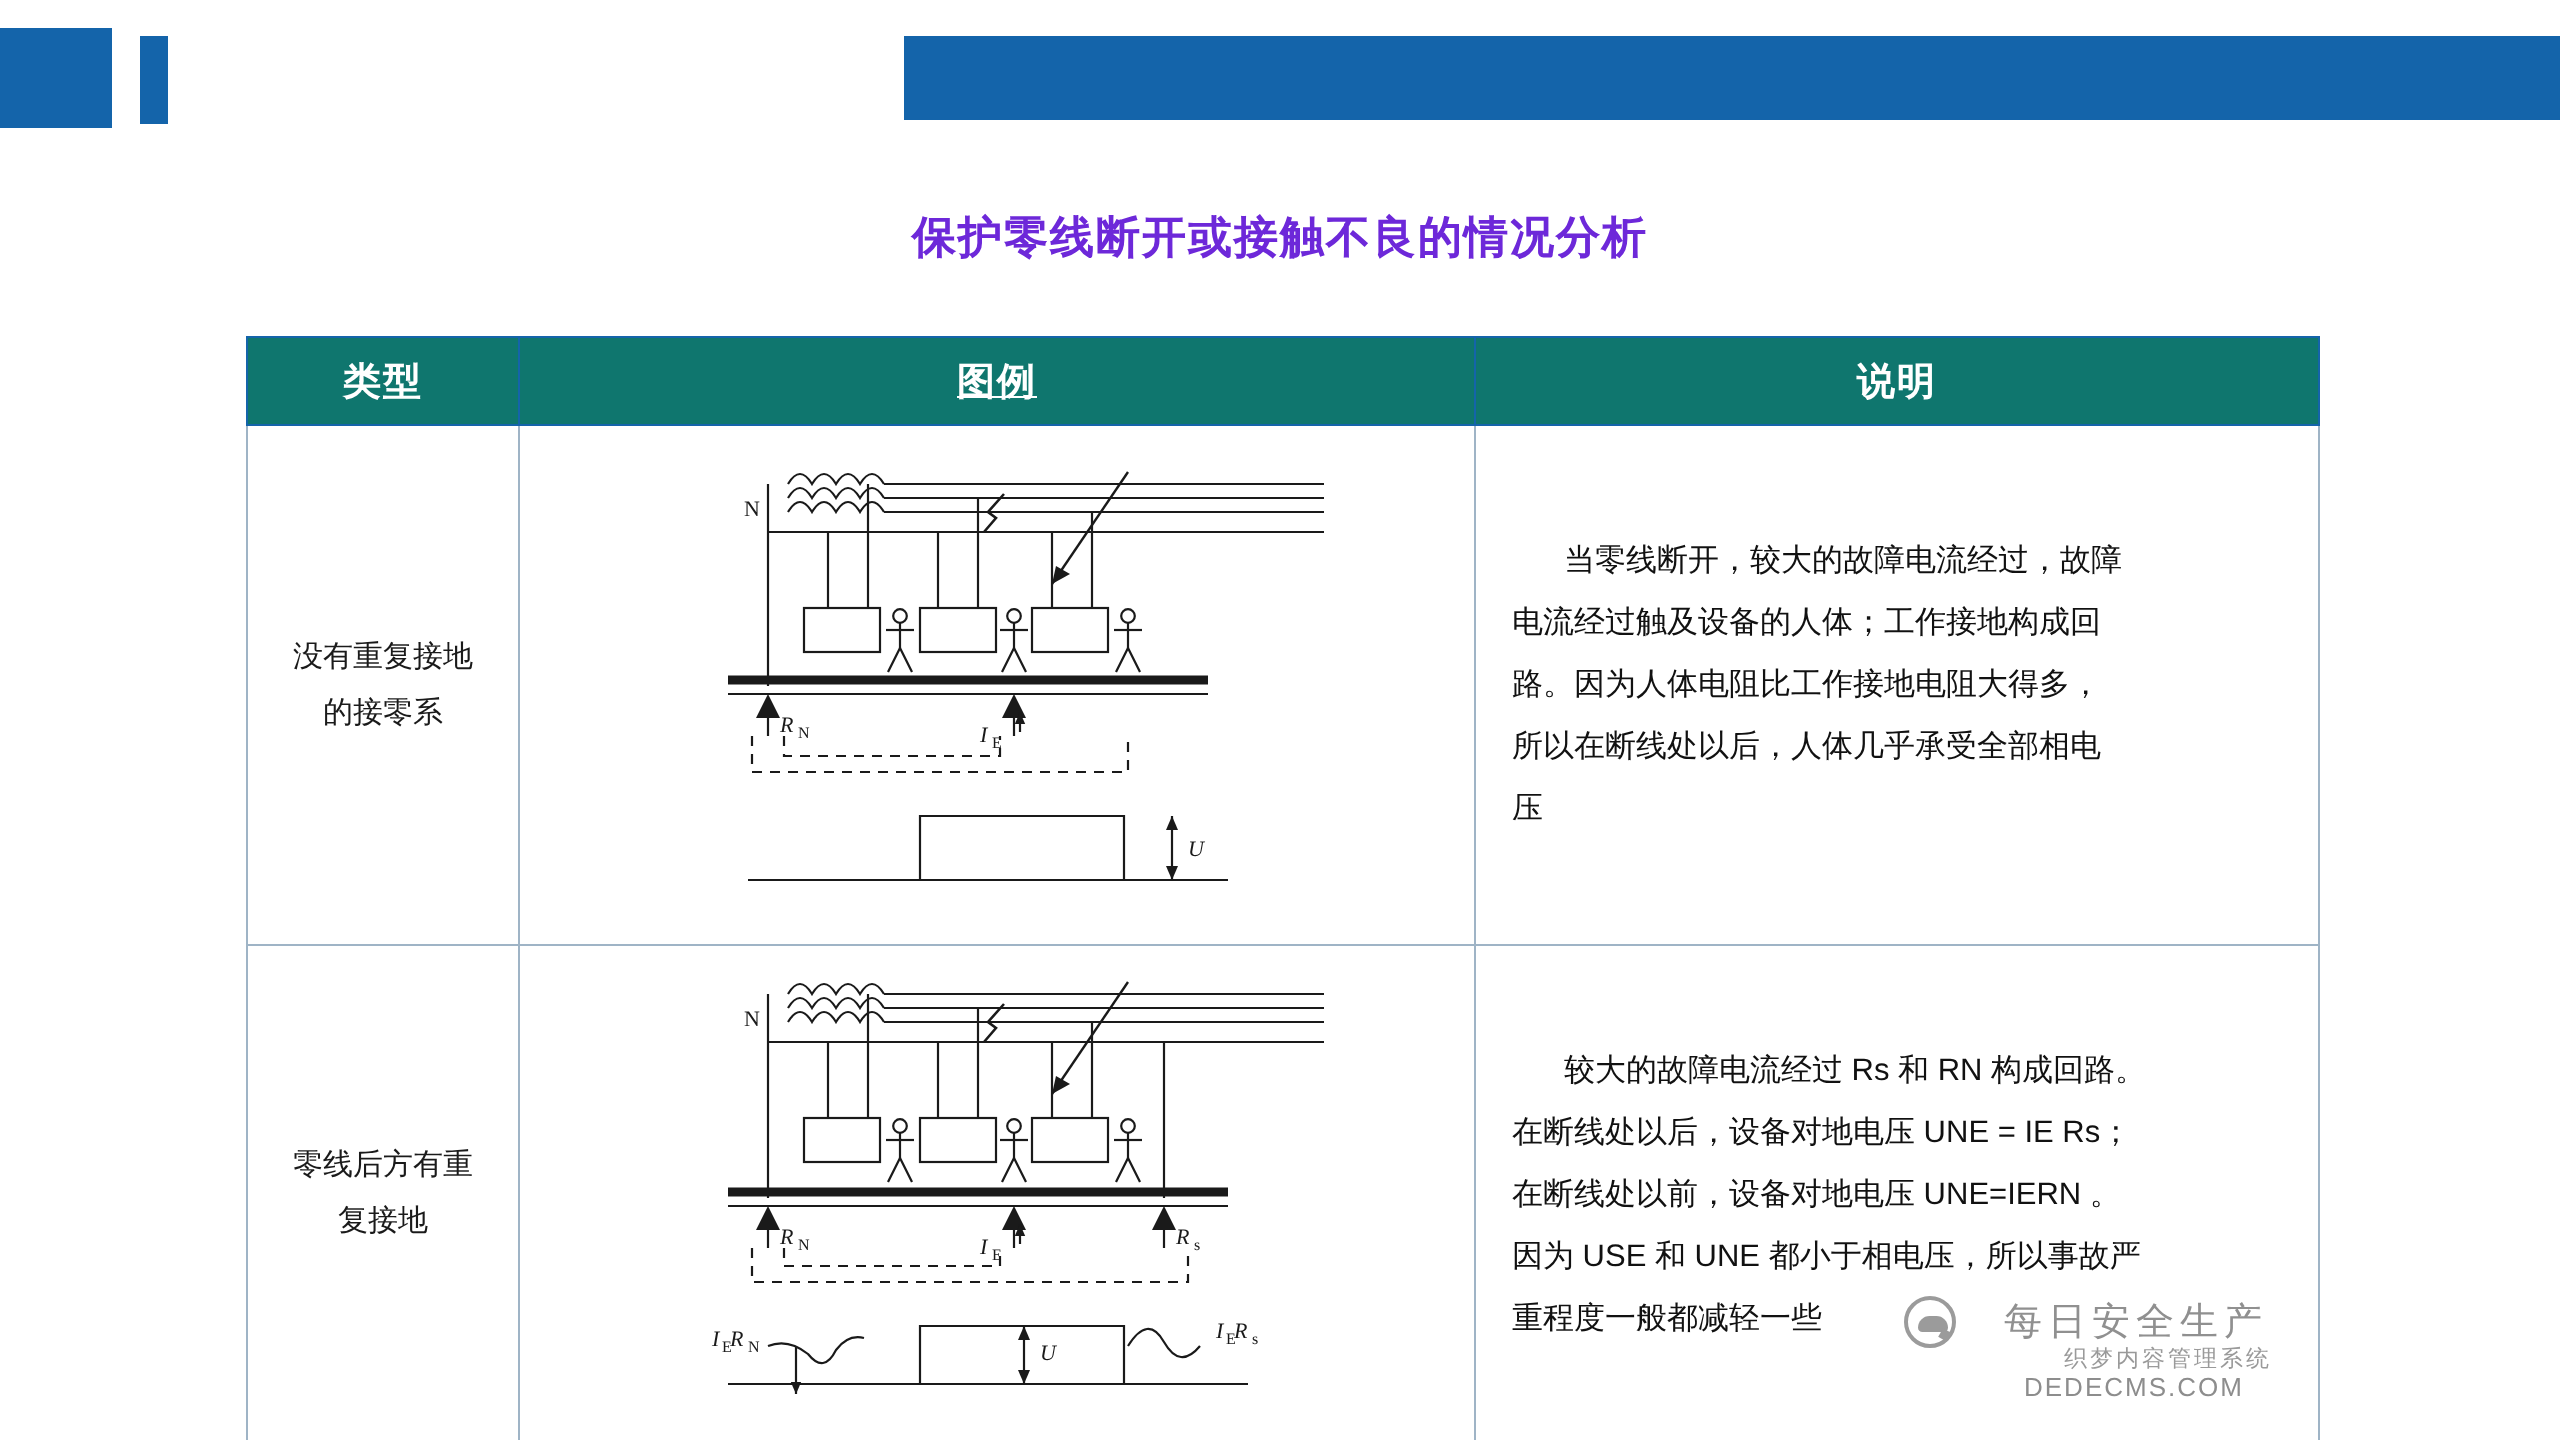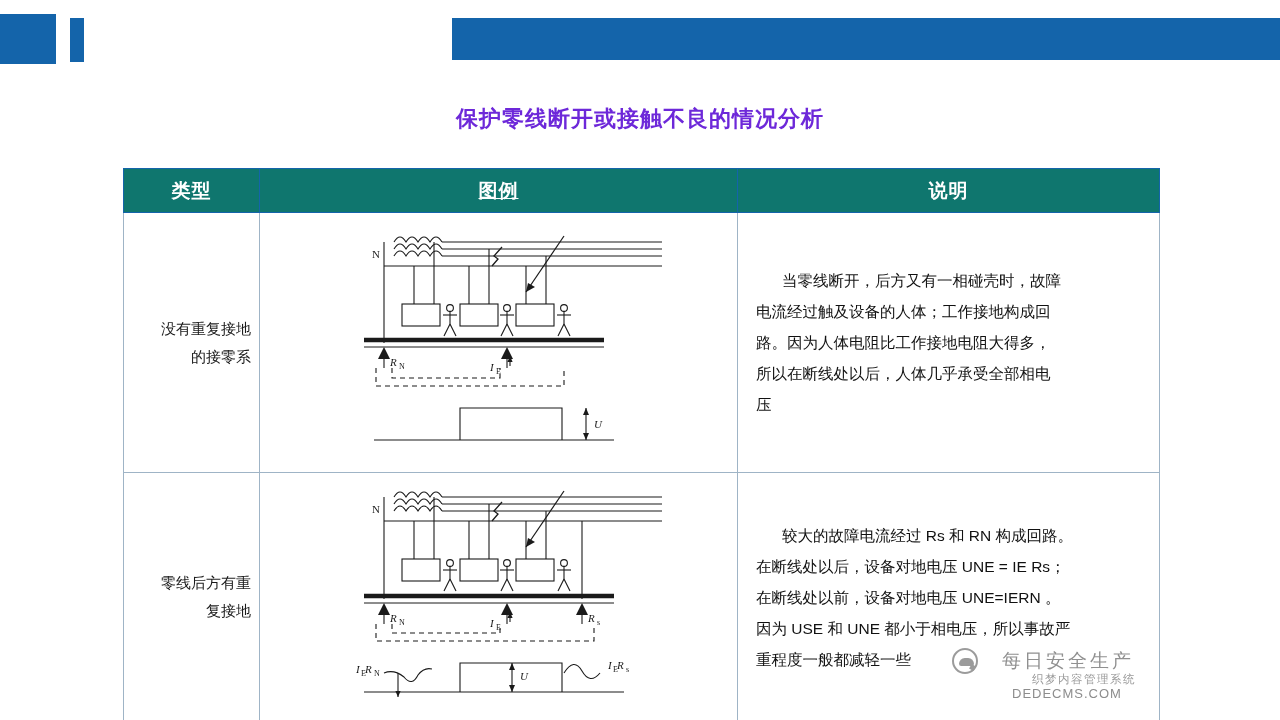--- a/index.html
+++ b/index.html
@@ -83,21 +83,21 @@
     height: 44px;
     text-align: center;
     border-color: #1464aa;
     letter-spacing: 1px;
   }
   .col-type { width: 136px; }
   .col-fig  { width: 478px; text-decoration: underline; }
   .col-desc { width: 422px; }
 
   .cell-type {
-    text-align: right;
+    text-align: center;
     font-size: 15px;
     color: #1a1a1a;
     line-height: 28px;
     padding: 6px 8px;
   }
   .cell-fig {
     padding: 4px 2px;
     text-align: center;
   }
   .cell-desc {
@@ -274,21 +274,21 @@
               <text x="108" y="40">N</text>
               <text x="126" y="148" font-style="italic">R</text>
               <text x="135" y="151" font-size="8">N</text>
               <text x="226" y="153" font-style="italic">I</text>
               <text x="232" y="156" font-size="8">E</text>
               <text x="330" y="210" font-style="italic">U</text>
             </g>
           </svg>
         </td>
         <td class="cell-desc">
-          <div><span class="indent"></span><span>当零线断开，后方又有一相碰壳时，故障</span></div>
+          <div><span class="indent"></span><span>当零线断开，较大的故障电流经过，故障</span></div>
           <div>电流经过触及设备的人体；工作接地构成回</div>
           <div>路。因为人体电阻比工作接地电阻大得多，</div>
           <div>所以在断线处以后，人体几乎承受全部相电</div>
           <div>压</div>
         </td>
       </tr>
 
       <tr class="row2">
         <td class="cell-type">
           <div>零线后方有重</div>

